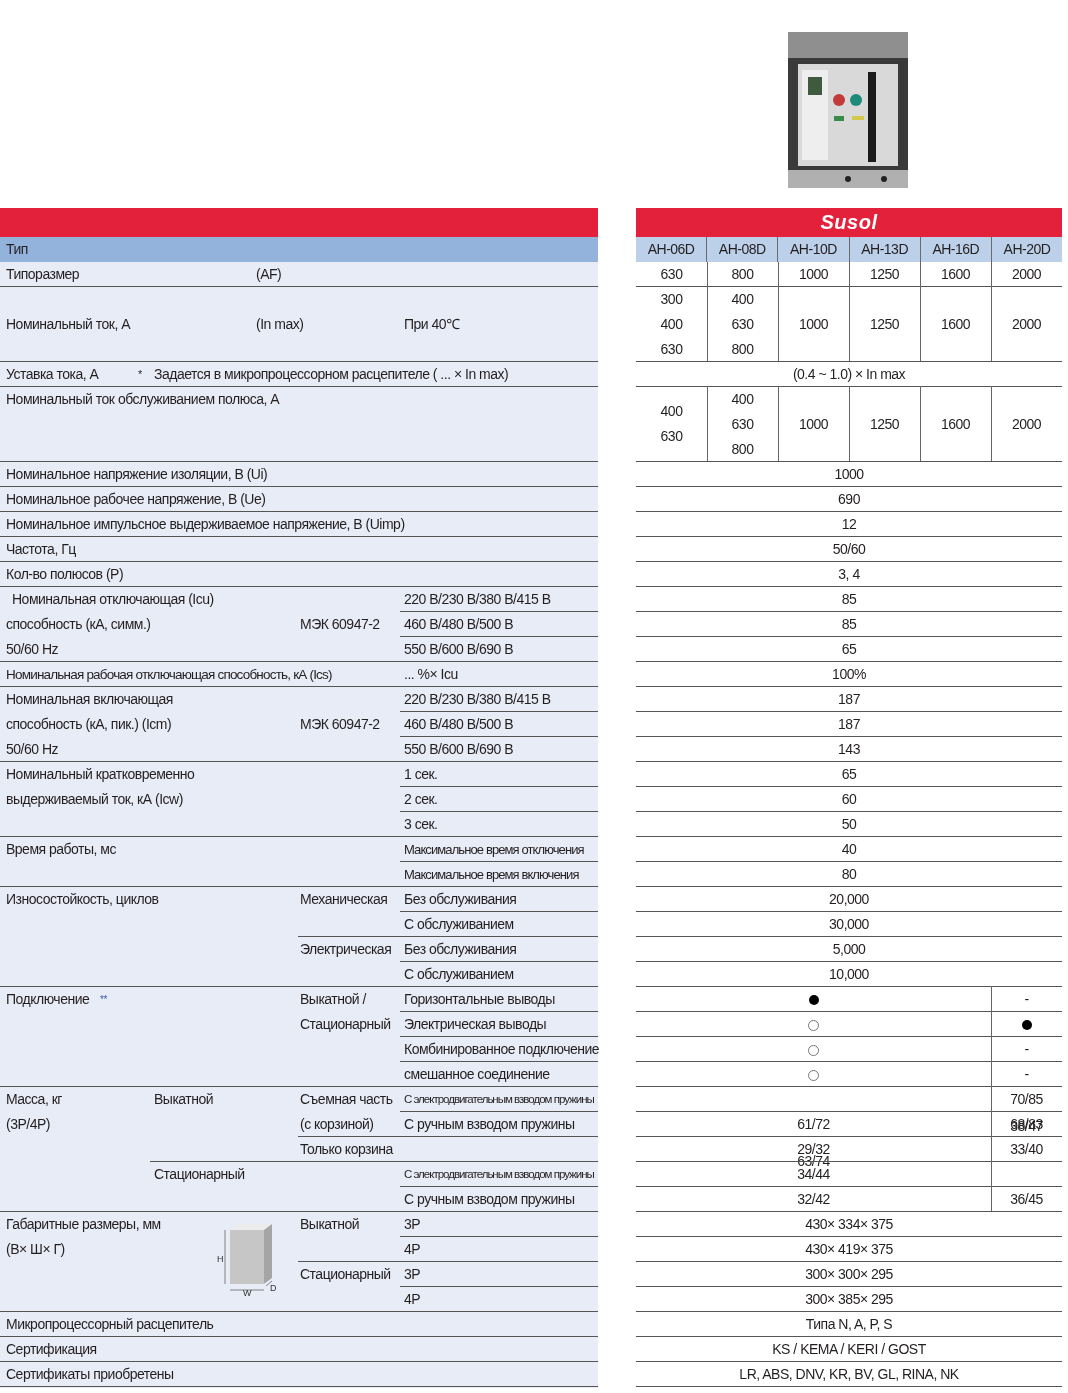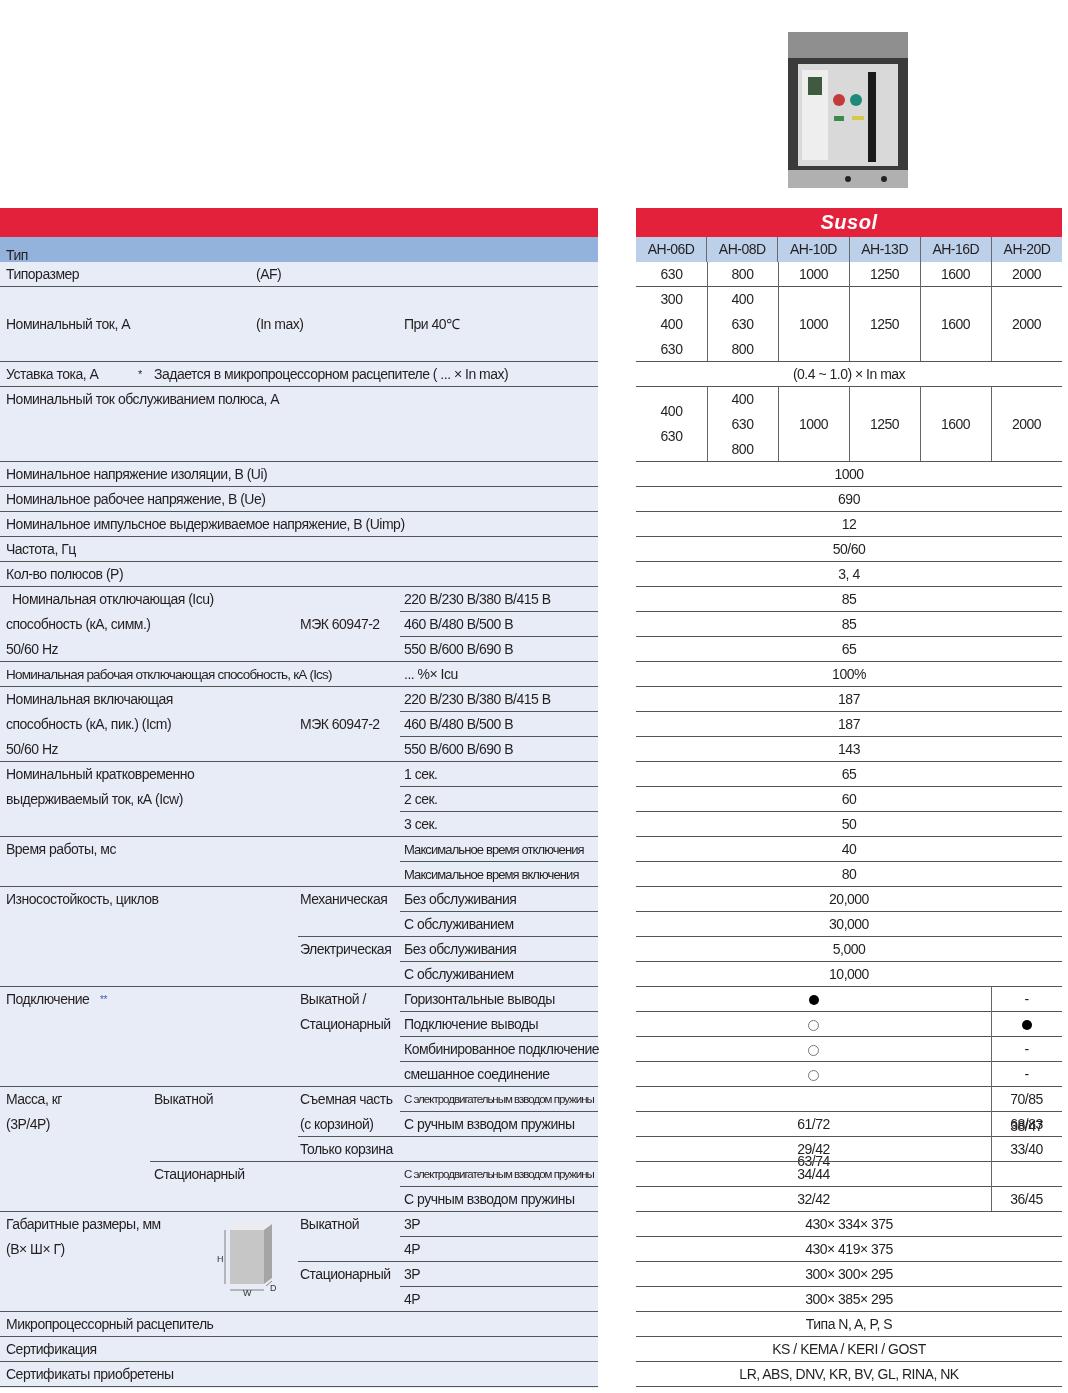--- a/index.html
+++ b/index.html
@@ -40,21 +40,21 @@
   <rect x="80" y="40" width="8" height="90" fill="#1a1a1a"></rect>
   <rect x="0" y="138" width="120" height="18" fill="#b0b0b0"></rect>
   <circle cx="60" cy="147" r="3" fill="#222"></circle>
     <circle cx="96" cy="147" r="3" fill="#222"></circle>
 </svg>
 
 <div class="abs redbar-left"></div>
 <div class="abs redbar-right">Susol</div>
 
 <div class="abs hdr-left">
-  <span class="t" style="left:6px;top:6px">Тип</span>
+  <span class="t" style="left:6px;top:0">Тип</span>
 </div>
 <div class="abs hdr-right">
   <div>AH-06D</div>
   <div>AH-08D</div>
   <div>AH-10D</div>
   <div>AH-13D</div>
   <div>AH-16D</div>
   <div>AH-20D</div>
 </div>
 
@@ -116,21 +116,21 @@
   <span class="t" style="left:404px;top:887px">Без обслуживания</span>
   <span class="t" style="left:404px;top:912px">С обслуживанием</span>
   <span class="t" style="left:404px;top:937px">Без обслуживания</span>
   <span class="t" style="left:404px;top:962px">С обслуживанием</span>
 
   <span class="t" style="left:6px;top:987px">Подключение</span>
   <span class="t blue" style="left:100px;top:987px">**</span>
   <span class="t" style="left:300px;top:987px">Выкатной /</span>
   <span class="t" style="left:300px;top:1012px">Стационарный</span>
   <span class="t" style="left:404px;top:987px">Горизонтальные выводы</span>
-  <span class="t" style="left:404px;top:1012px">Подключение выводы</span>
+  <span class="t" style="left:404px;top:1012px">Электрическая выводы</span>
   <span class="t" style="left:404px;top:1037px">Комбинированное подключение</span>
   <span class="t" style="left:404px;top:1062px">смешанное соединение</span>
 
   <span class="t" style="left:6px;top:1087px">Масса, кг</span>
   <span class="t" style="left:6px;top:1112px">(3P/4P)</span>
   <span class="t" style="left:154px;top:1087px">Выкатной</span>
   <span class="t" style="left:154px;top:1162px">Стационарный</span>
   <span class="t" style="left:300px;top:1087px">Съемная часть</span>
   <span class="t" style="left:300px;top:1112px">(с корзиной)</span>
   <span class="t" style="left:300px;top:1137px">Только корзина</span>
@@ -269,21 +269,21 @@
   <div class="c" style="left:991px;width:71px;top:1012px"><span class="dot"></span></div>
   <div class="c" style="left:636px;width:355px;top:1037px"><span class="odot"></span></div>
   <div class="c" style="left:991px;width:71px;top:1037px">-</div>
   <div class="c" style="left:636px;width:355px;top:1062px"><span class="odot"></span></div>
   <div class="c" style="left:991px;width:71px;top:1062px">-</div>
 
   <div class="c" style="left:636px;width:355px;top:1149px">63/74</div>
   <div class="c" style="left:991px;width:71px;top:1087px">70/85</div>
   <div class="c" style="left:636px;width:355px;top:1112px">61/72</div>
   <div class="c" style="left:991px;width:71px;top:1112px">68/83</div>
-  <div class="c" style="left:636px;width:355px;top:1137px">29/42</div>
+  <div class="c" style="left:636px;width:355px;top:1137px">29/32</div>
   <div class="c" style="left:991px;width:71px;top:1137px">33/40</div>
   <div class="c" style="left:636px;width:355px;top:1162px">34/44</div>
   <div class="c" style="left:991px;width:71px;top:1114px">38/47</div>
   <div class="c" style="left:636px;width:355px;top:1187px">32/42</div>
   <div class="c" style="left:991px;width:71px;top:1187px">36/45</div>
 
   <div class="c" style="left:636px;width:426px;top:1212px">430× 334× 375</div>
   <div class="c" style="left:636px;width:426px;top:1237px">430× 419× 375</div>
   <div class="c" style="left:636px;width:426px;top:1262px">300× 300× 295</div>
   <div class="c" style="left:636px;width:426px;top:1287px">300× 385× 295</div>

